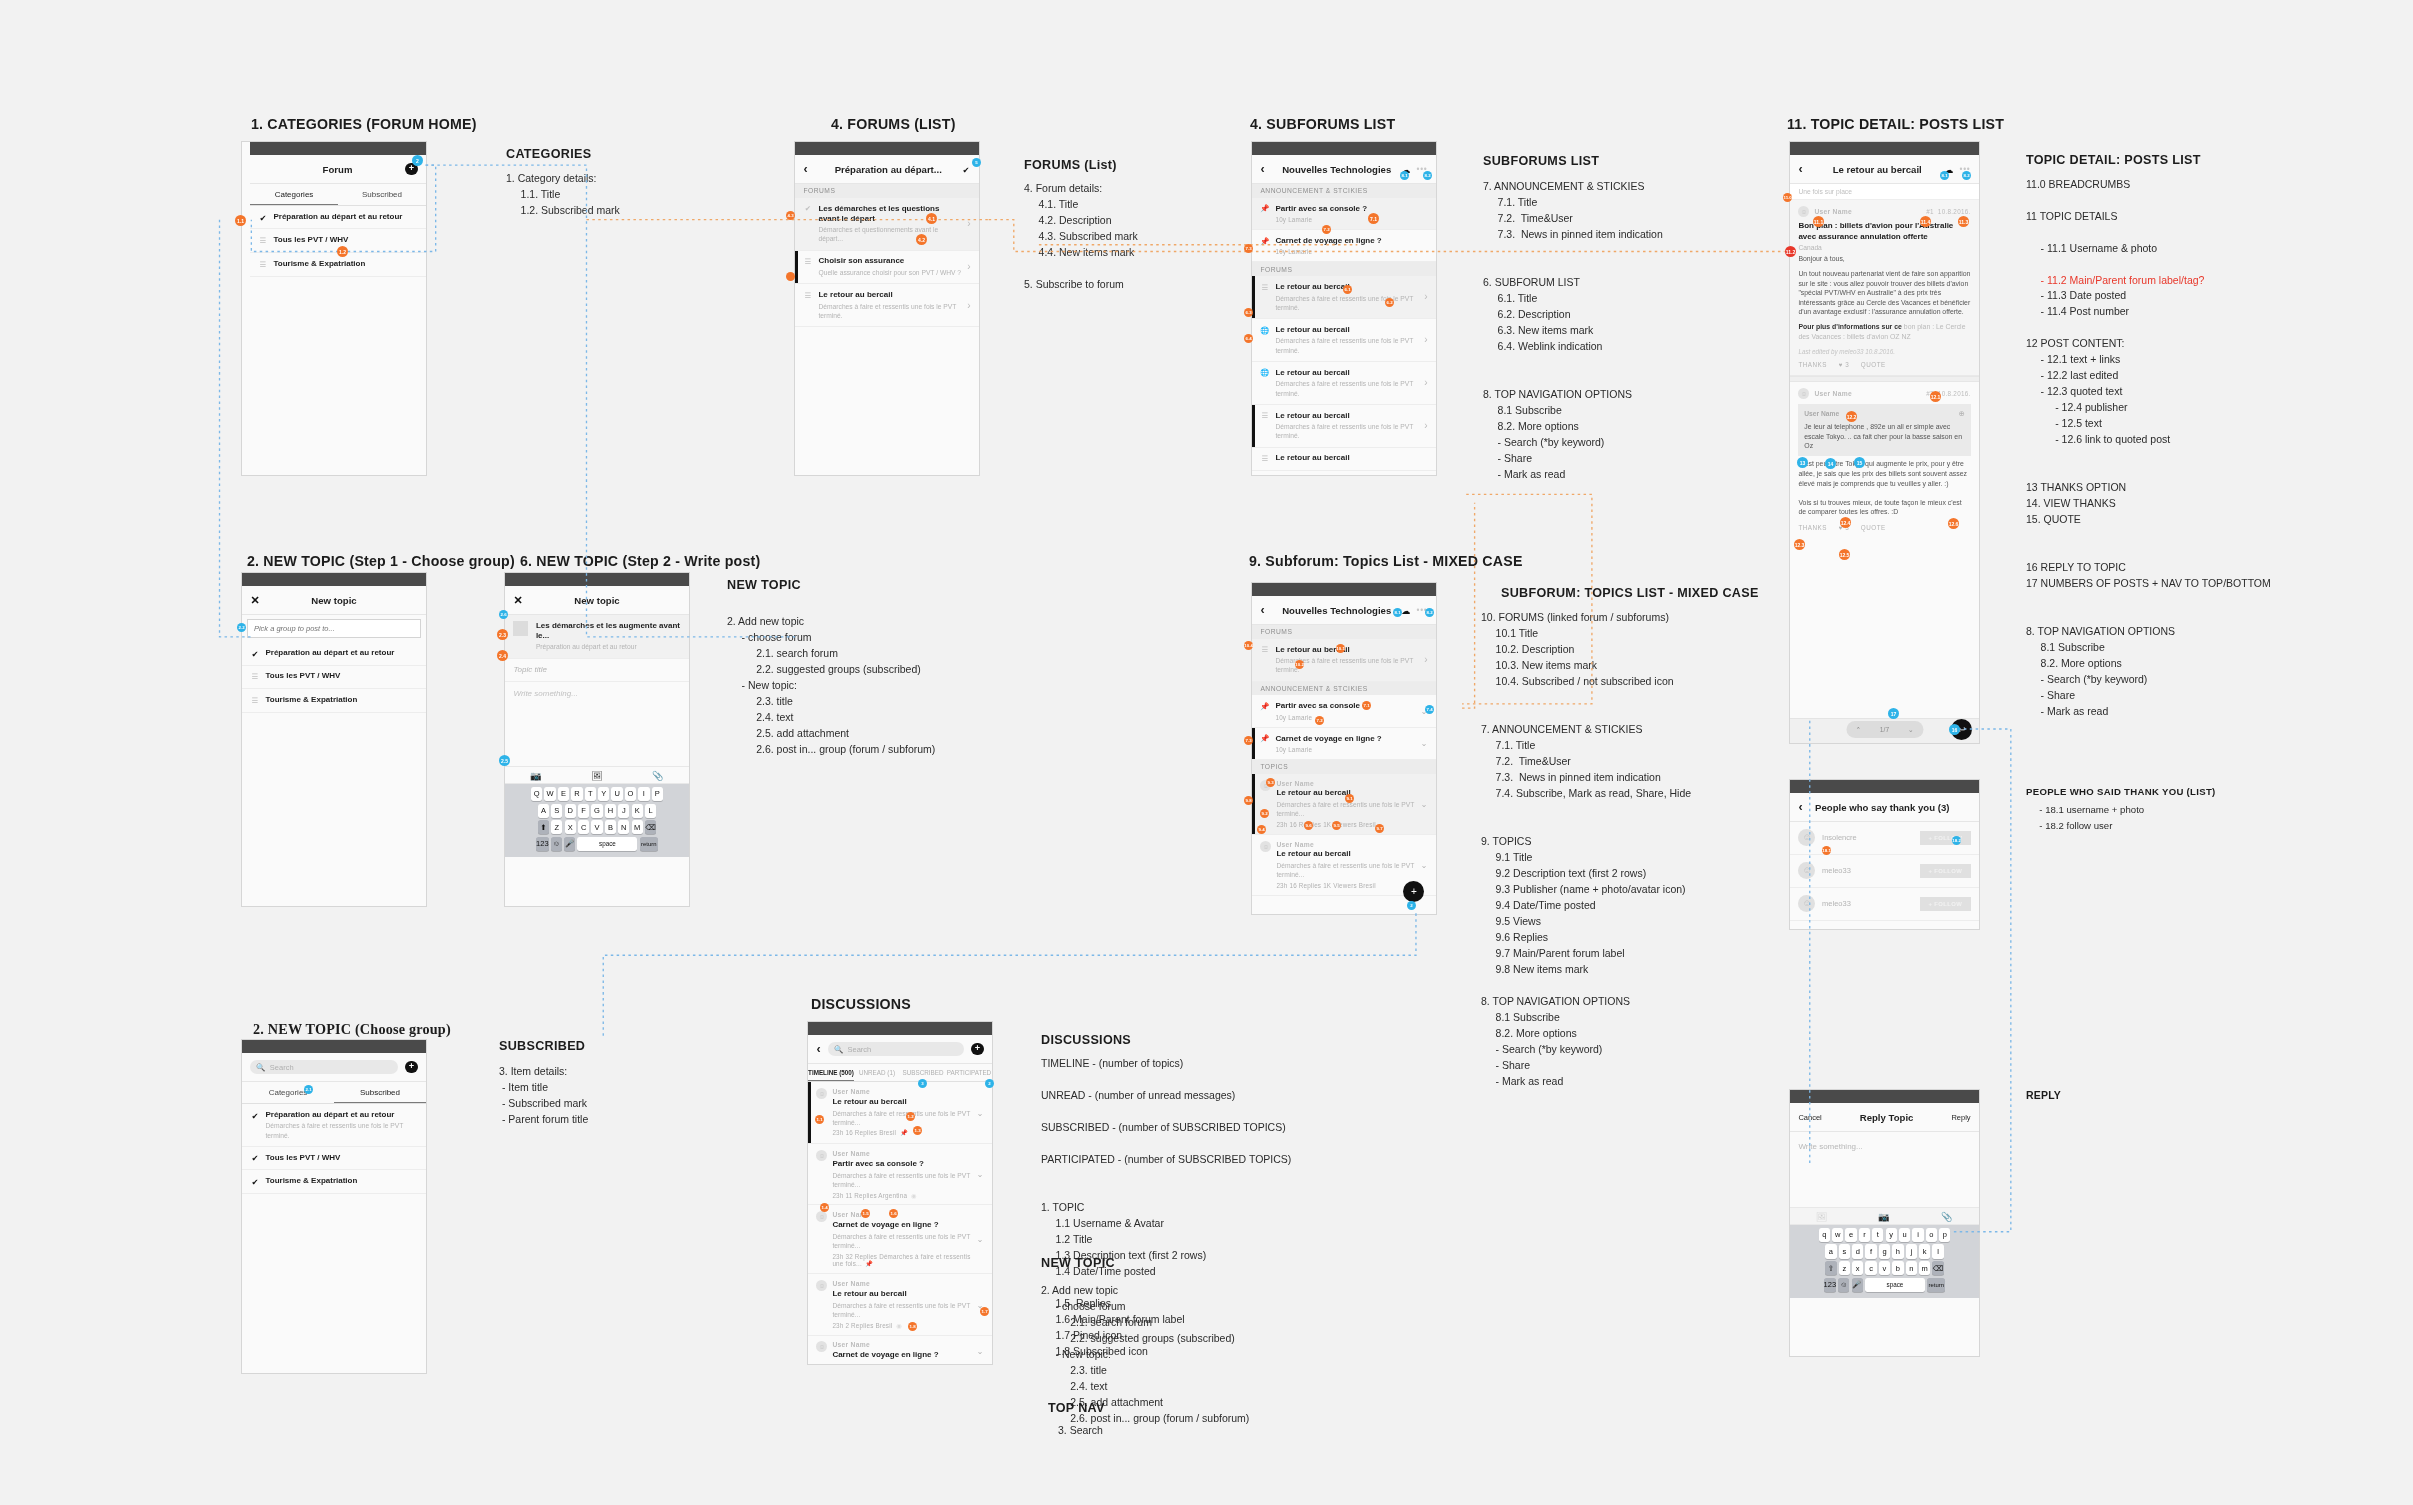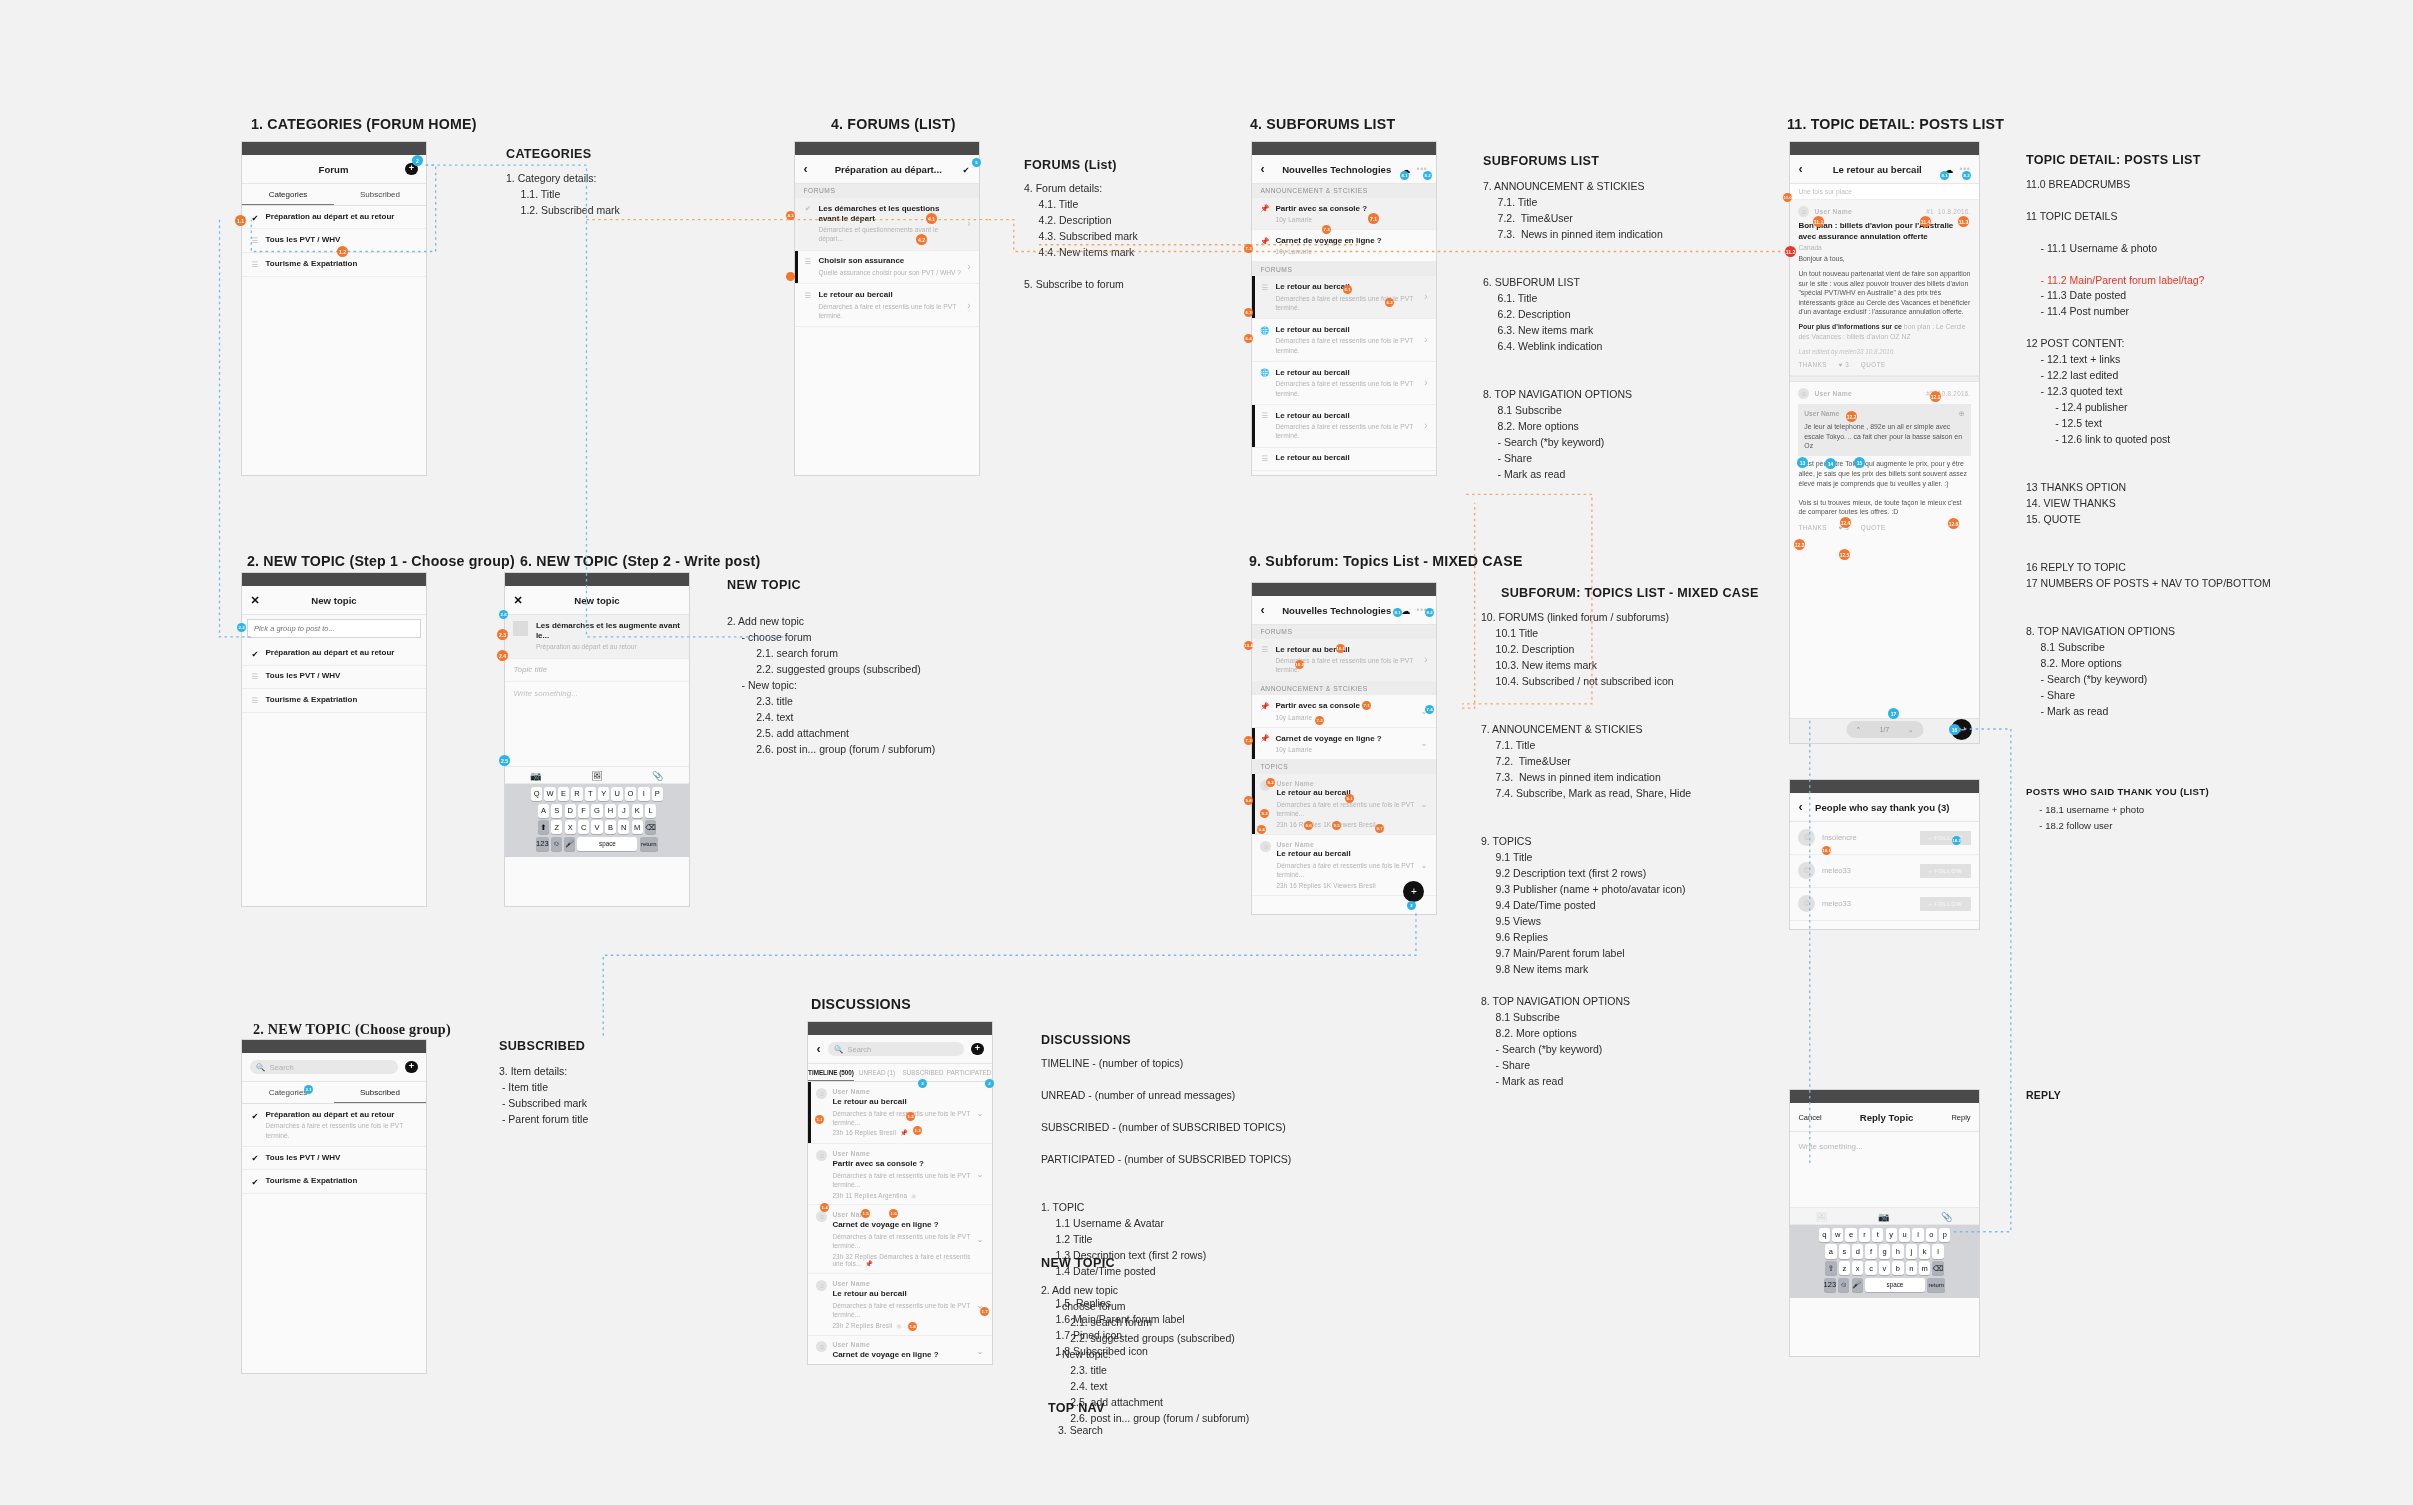--- a/index.html
+++ b/index.html
@@ -121,21 +121,21 @@
     <path d="M1750,590 L1900,590 L1900,840 L1745,840" stroke="#f0a868" stroke-dasharray="3,4"></path>
     <path d="M1690,1090 L1690,1140 L720,1140 L720,1240" stroke="#7cb8e8" stroke-dasharray="3,4"></path>
     <path d="M2160,860 L2160,1390" stroke="#7cb8e8" stroke-dasharray="3,4"></path>
     <path d="M2330,870 L2400,870 L2400,1470 L2330,1470" stroke="#7cb8e8" stroke-dasharray="3,4"></path>
     <path d="M1745,845 L1760,845 L1760,600" stroke="#f0a868" stroke-dasharray="3,4"></path>
   </g>
 </svg>
 
 <div class="abs sec-title" style="left:251px;top:116px;">1. CATEGORIES (FORUM HOME)</div>
 
-<div class="abs phone" style="left:241px;top:141px;width:186px;height:335px;">
+<div class="abs phone" style="left:241px;top:141px;width:186px;height:335px;padding-left:8px;">
   <div class="statusbar"></div>
   <div class="navbar">
     <span style="width:11.7px"></span>
     <span class="title">Forum</span>
     <span class="plusbtn">+</span>
   </div>
   <div class="tabs">
     <div class="active">Categories</div>
     <div>Subscribed</div>
   </div>
@@ -677,21 +677,21 @@
   </div>
   <div class="followrow">
     <span class="av">☺</span>
     <span class="nm">meleo33</span>
     <span class="fb">+ FOLLOW</span>
   </div>
 </div>
 <div class="b o s11" style="left:1822px;top:846px;">18.1</div>
 <div class="b c s11" style="left:1952px;top:836px;">18.2</div>
 
-<div class="abs ann-h" style="left:2026px;top:786px;font-size:9.6px;">POSTS WHO SAID THANK YOU (LIST)</div>
+<div class="abs ann-h" style="left:2026px;top:786px;font-size:9.6px;">PEOPLE WHO SAID THANK YOU (LIST)</div>
 <div class="abs ann" style="left:2026px;top:802px;font-size:9.6px;"><span id="ann-th">     - 18.1 username + photo
      - 18.2 follow user</span></div>
 
 <div class="abs sec-title" style="left:2026px;top:1089px;font-size:10.5px;">REPLY</div>
 
 <div class="abs phone" style="left:1789px;top:1089px;width:191px;height:268px;">
   <div class="statusbar"></div>
   <div class="navbar">
     <span style="font-size:7.5px;color:#1f1f1f;">Cancel</span>
     <span class="title">Reply Topic</span>

